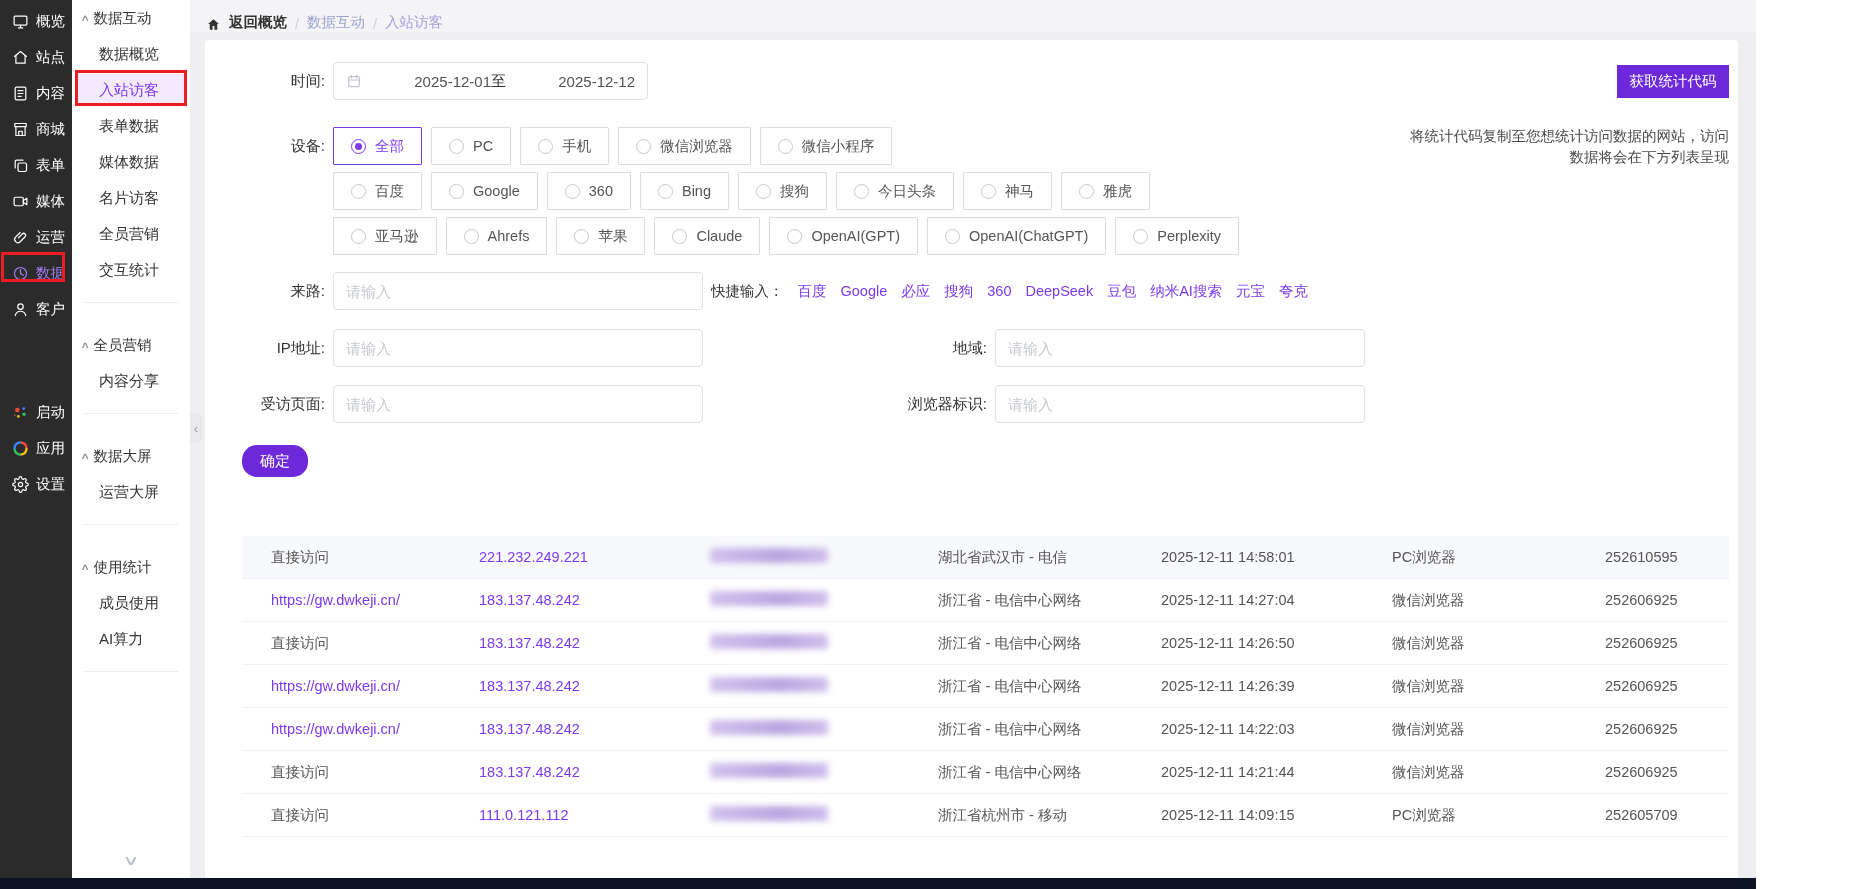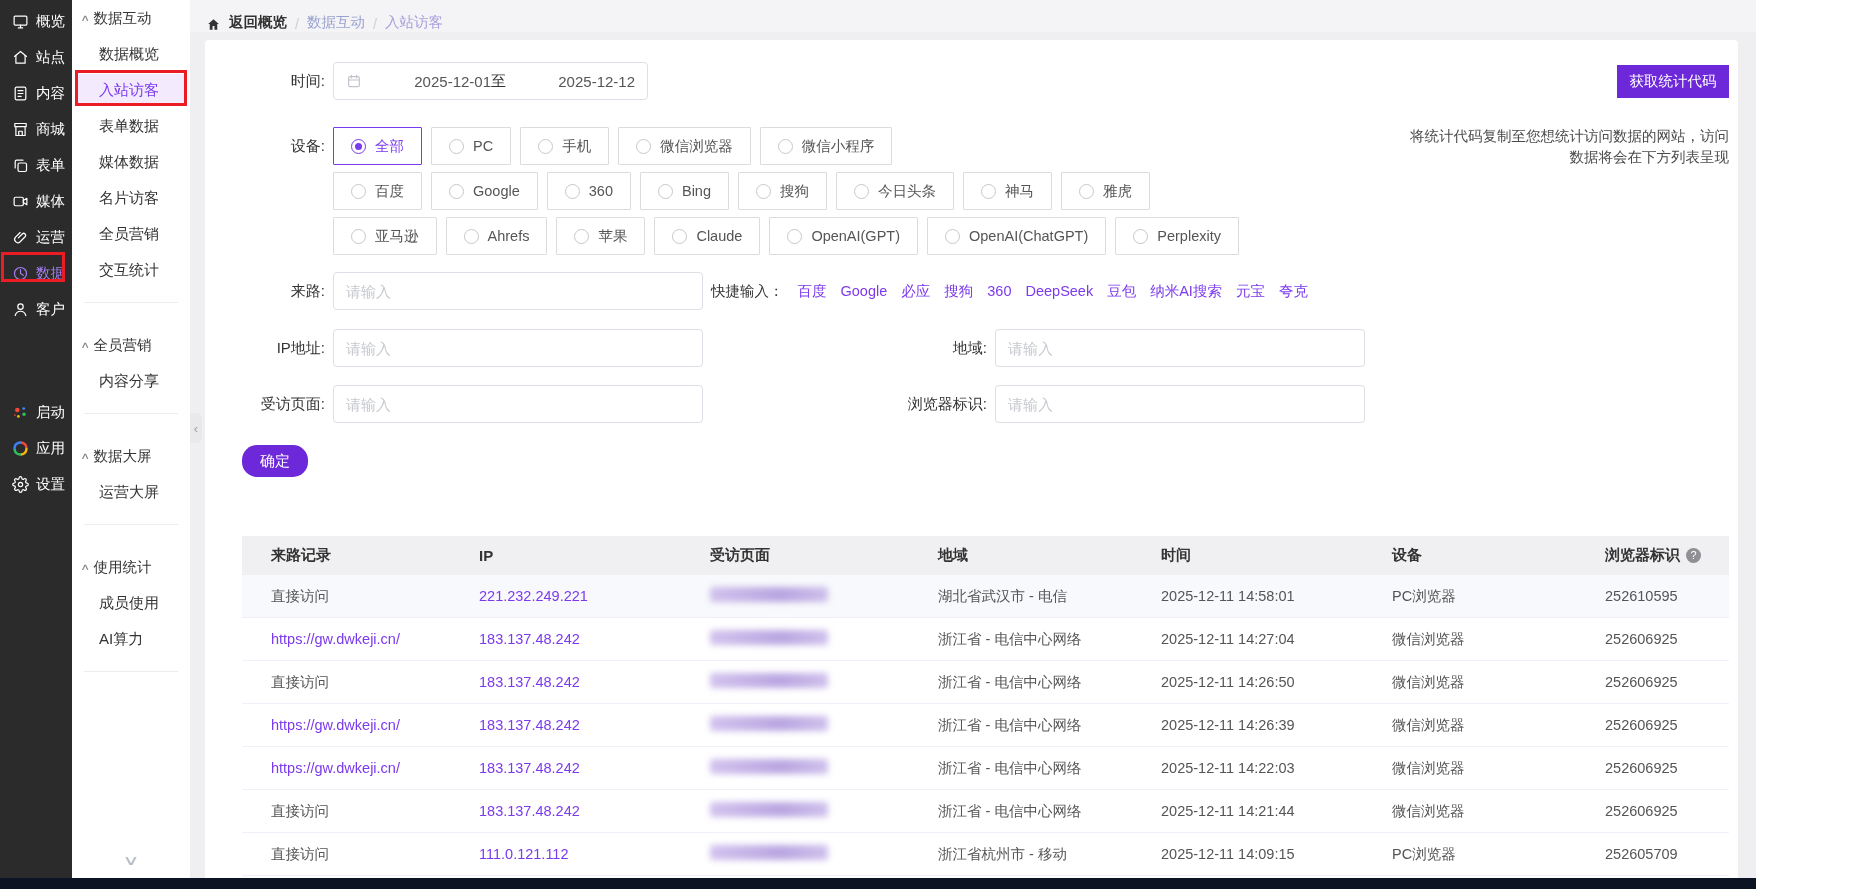--- a/index.html
+++ b/index.html
@@ -431,44 +431,20 @@
             <div class="form-label">受访页面:</div>
             <input class="text-input" placeholder="请输入" style="">
             <div class="form-label2">浏览器标识:</div>
             <input class="text-input" placeholder="请输入" style="">
           </div>
 
           <button class="submit-btn">确定</button>
         </div>
 
         <div class="table">
-          <div class="thead">
-              <div class="th">
-                <span>来路记录</span>
-              </div>
-              <div class="th">
-                <span>IP</span>
-              </div>
-              <div class="th">
-                <span>受访页面</span>
-              </div>
-              <div class="th">
-                <span>地域</span>
-              </div>
-              <div class="th">
-                <span>时间</span>
-              </div>
-              <div class="th">
-                <span>设备</span>
-              </div>
-              <div class="th">
-                <span>浏览器标识</span>
-                <span class="qmark">?</span>
-              </div>
-            </div>
           <div>
               <div class="tr hl">
                 <div class="td"><span>直接访问</span></div>
                 <div class="td"><a class="link">221.232.249.221</a></div>
                 <div class="td"><span class="blur-pill"></span></div>
                 <div class="td">湖北省武汉市 - 电信</div>
                 <div class="td">2025-12-11 14:58:01</div>
                 <div class="td">PC浏览器</div>
                 <div class="td">252610595</div>
               </div>

